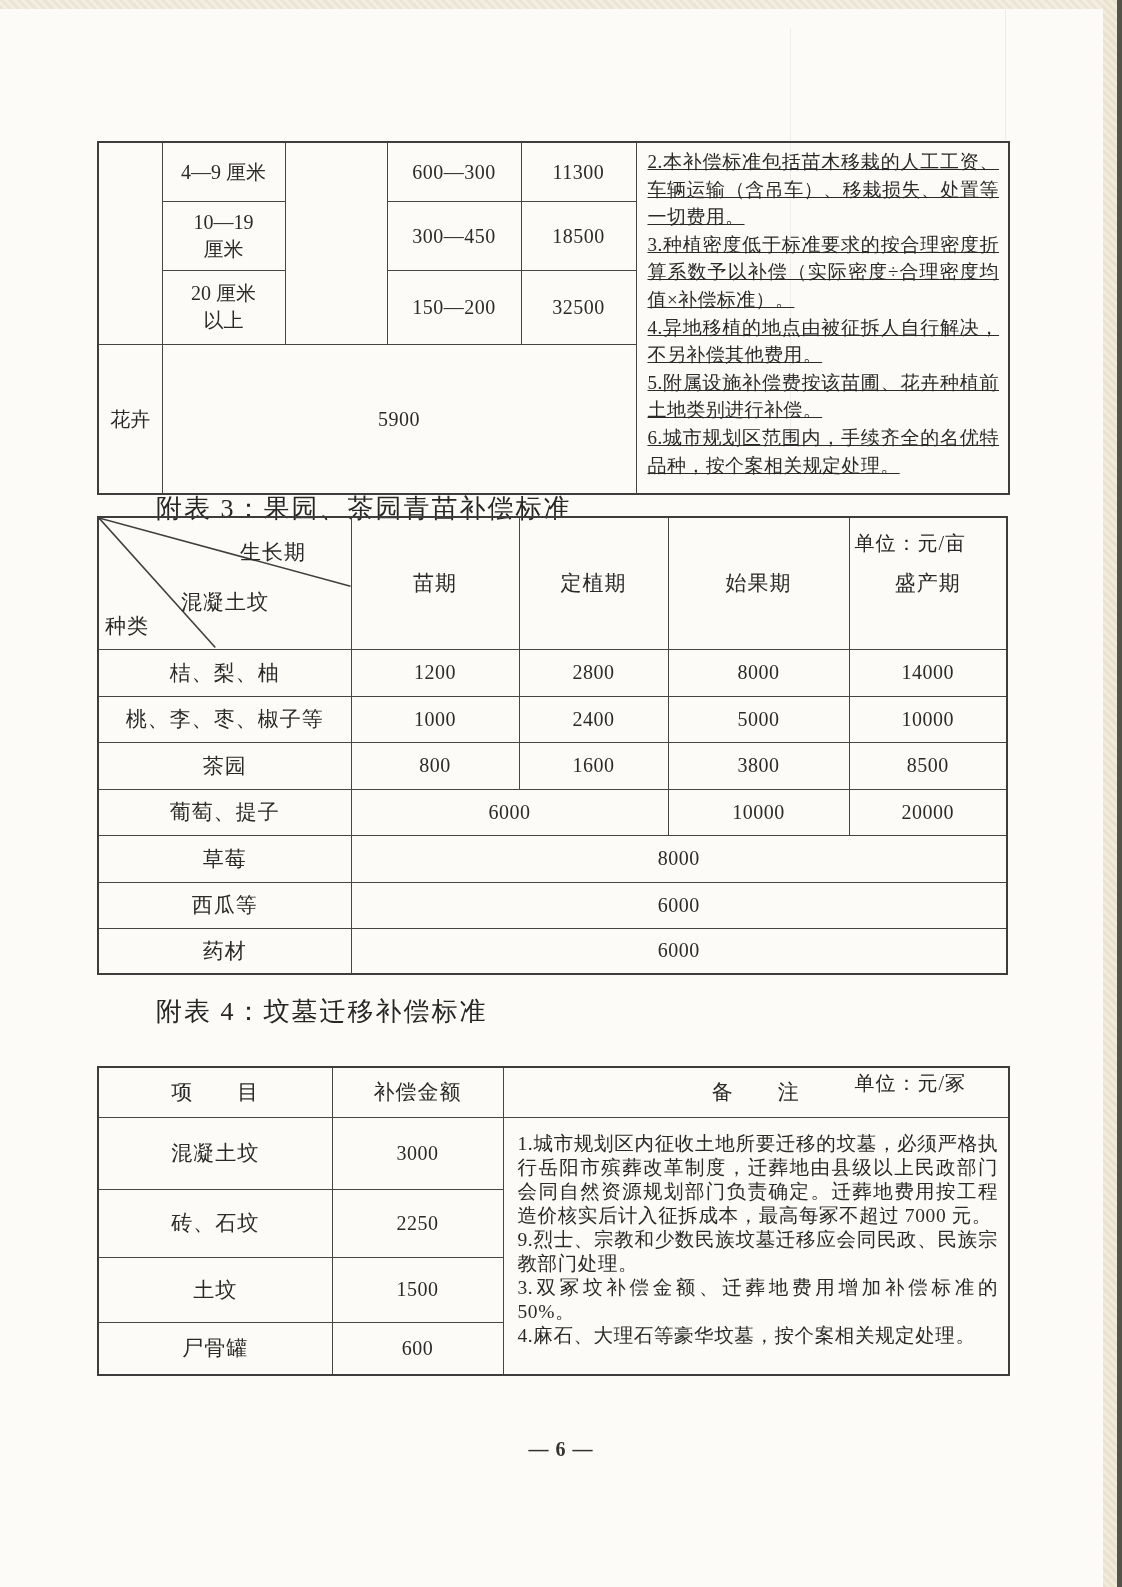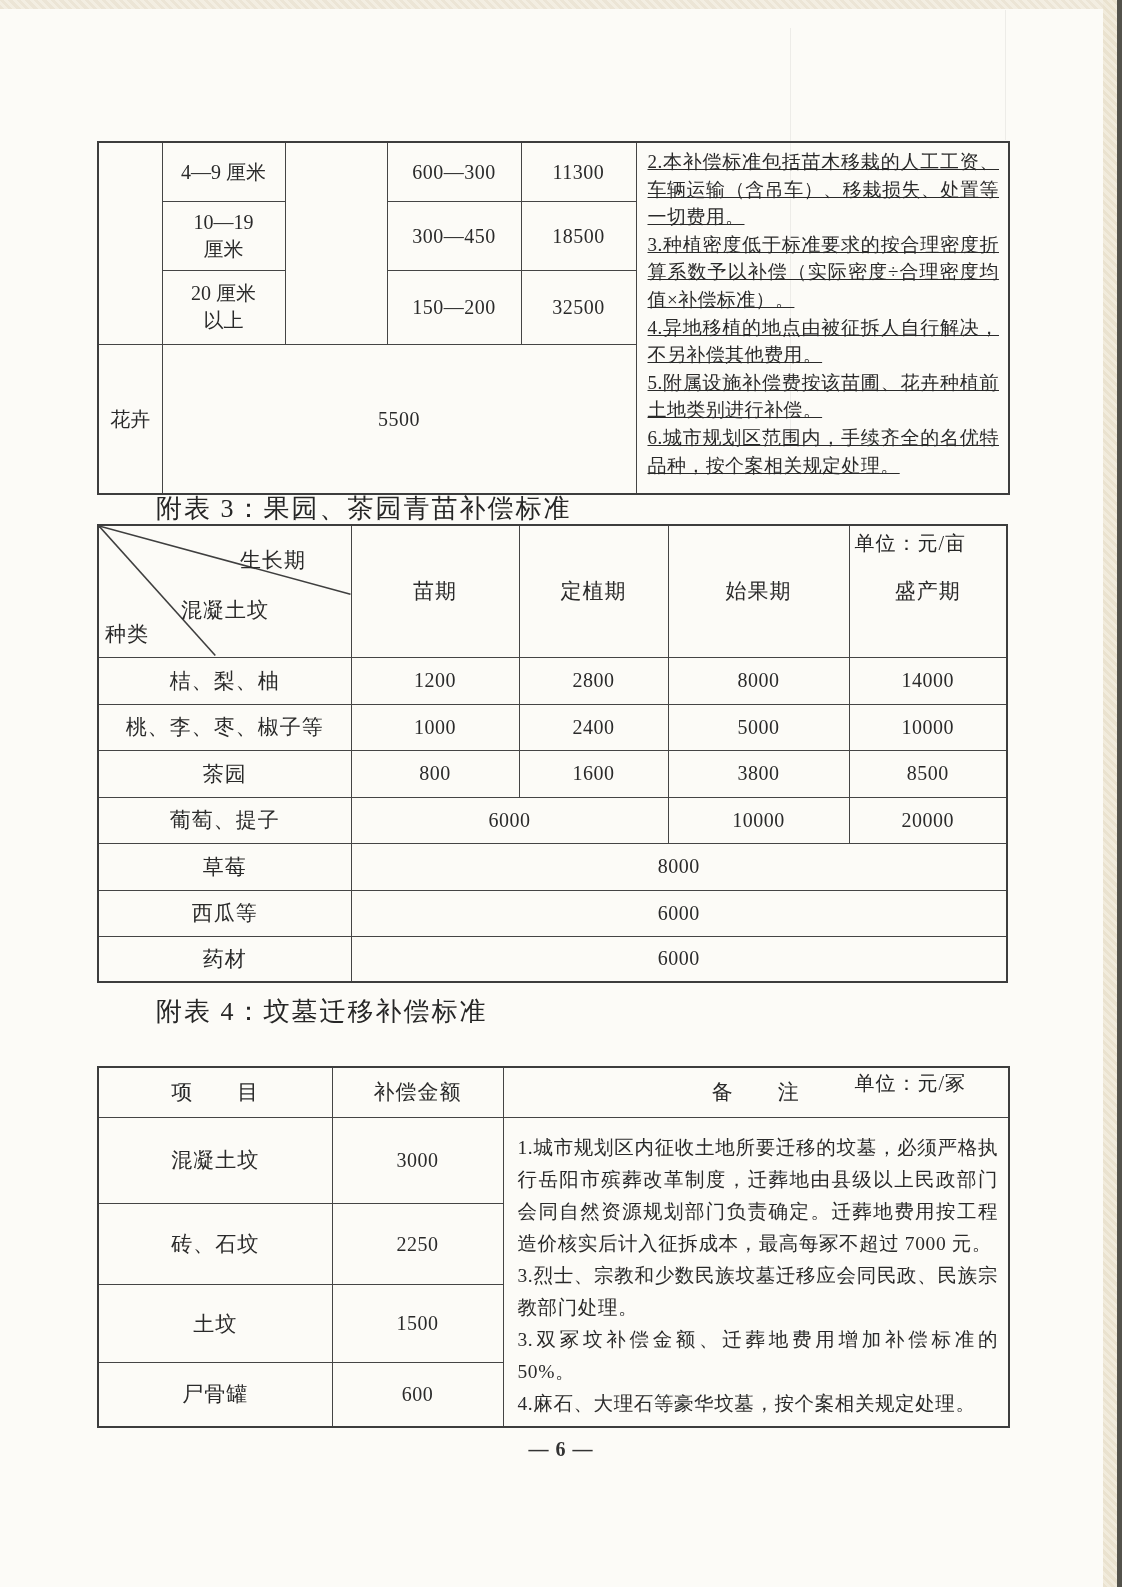--- a/index.html
+++ b/index.html
@@ -25,21 +25,21 @@
   .notes-cell{
     text-align:justify;vertical-align:top;
     padding:5px 9px 14px 11px;
     text-decoration:underline;
   }
   .notes-cell p{margin:0;font-size:19px;line-height:27.6px;letter-spacing:0.4px;}
   .notes-cell-4{
     text-align:justify;vertical-align:top;
     padding:14px 10px 6px 14px;
   }
-  .notes-cell-4 p{margin:0;font-size:19.5px;line-height:32px;letter-spacing:0.6px;}
+  .notes-cell-4 p{margin:0;font-size:19.5px;line-height:24px;letter-spacing:0.6px;}
 
   .section-title{position:absolute;left:156px;font-size:26px;letter-spacing:2px;color:#262626;}
   .unit-label{position:absolute;right:156px;font-size:20px;letter-spacing:1px;color:#262626;}
 
   .diag-cell{position:relative;}
   .diag-cell svg{position:absolute;left:0;top:0;width:100%;height:100%;}
   .diag-label{position:absolute;font-size:21px;letter-spacing:1px;white-space:nowrap;}
   .lbl-growth{left:141px;top:20px;}
   .lbl-price{left:82px;top:70px;}
   .lbl-kind{left:6px;top:94px;}
@@ -90,29 +90,29 @@
     <td class="num-cell">18500</td>
   </tr>
   <tr style="height:62px">
     <td class="size-cell">20 厘米
 以上</td>
     <td class="num-cell">150—200</td>
     <td class="num-cell">32500</td>
   </tr>
   <tr style="height:125px">
     <td class="size-cell">花卉</td>
-    <td colspan="4" class="num-cell">5500</td>
+    <td colspan="4" class="num-cell">5900</td>
   </tr>
 </tbody>
   </table>
 
 <div class="section-title" style="top:455px;margin-top:36px;">附表 3：果园、茶园青苗补偿标准</div>
 <div class="unit-label" style="top:490px;margin-top:40px;">单位：元/亩</div>
 
-<table class="tbl" style="left:97px;top:516px;width:911px;margin-top:8px;">
+<table class="tbl" style="left:97px;top:516px;width:911px;">
   <colgroup>
     <col style="width:253px">
       <col style="width:168px">
       <col style="width:149px">
     <col style="width:181px">
       <col style="width:158px">
   </colgroup>
   <tbody>
       <tr style="height:132px">
     <td class="diag-cell">
@@ -184,21 +184,21 @@
       <tr style="height:50px">
     <td class="cat-cell">项　　目</td>
     <td class="cat-cell">补偿金额</td>
     <td class="cat-cell">备　　注</td>
   </tr>
   <tr style="height:72px">
     <td class="cat-cell">混凝土坟</td>
     <td class="num-cell">3000</td>
     <td rowspan="4" class="notes-cell-4">
       <p>1.城市规划区内征收土地所要迁移的坟墓，必须严格执行岳阳市殡葬改革制度，迁葬地由县级以上民政部门会同自然资源规划部门负责确定。迁葬地费用按工程造价核实后计入征拆成本，最高每冢不超过 7000 元。</p>
-      <p>3.烈士、宗教和少数民族坟墓迁移应会同民政、民族宗教部门处理。</p>
+      <p>9.烈士、宗教和少数民族坟墓迁移应会同民政、民族宗教部门处理。</p>
       <p>3.双冢坟补偿金额、迁葬地费用增加补偿标准的 50%。</p>
       <p>4.麻石、大理石等豪华坟墓，按个案相关规定处理。</p>
     </td>
   </tr>
   <tr style="height:68px">
     <td class="cat-cell">砖、石坟</td>
     <td class="num-cell">2250</td>
   </tr>
   <tr style="height:65px">
     <td class="cat-cell">土坟</td>

